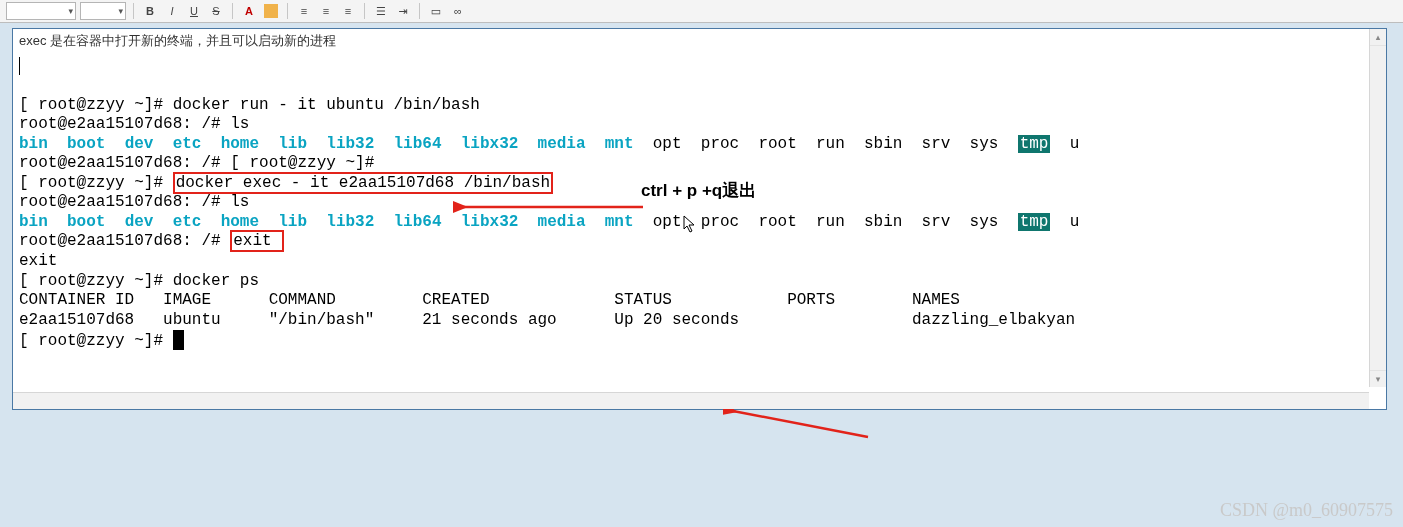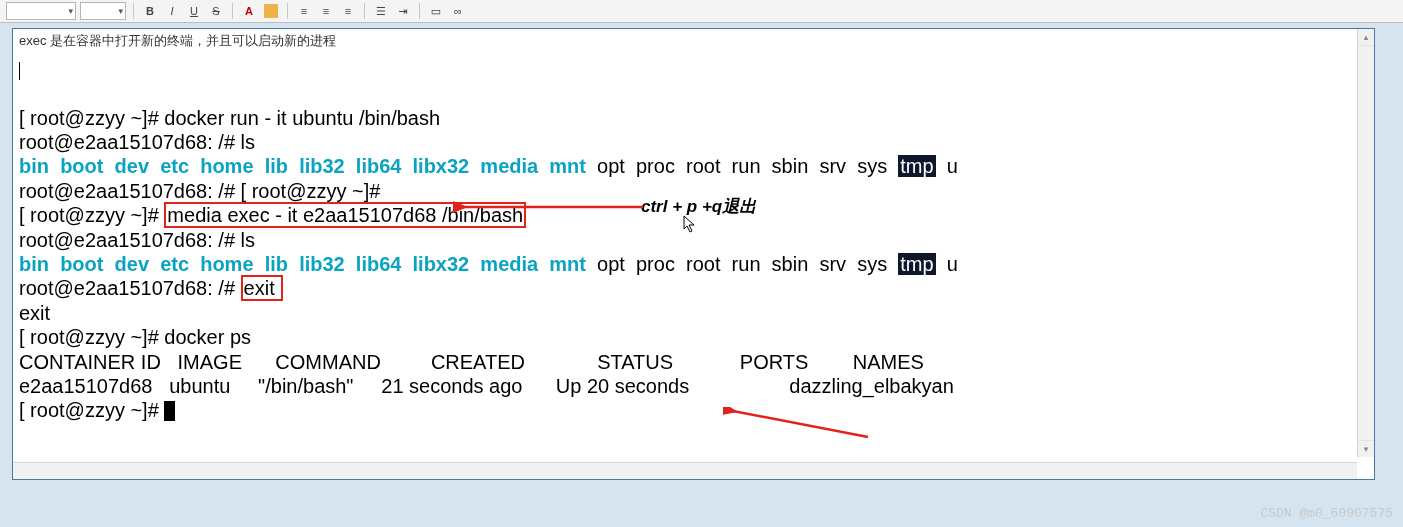--- a/index.html
+++ b/index.html
@@ -27,74 +27,74 @@
     display:flex; align-items:center; justify-content:flex-end; padding:0 2px;
   }
   .tb-select::after { content:"▾"; font-size:9px; color:#555; }
   .tb-btn { width:18px; height:18px; display:flex; align-items:center; justify-content:center; color:#444;}
   .tb-btn.b { font-weight:bold; }
   .tb-btn.red { color:#c00000; font-weight:bold;}
   .tb-btn.und { text-decoration:underline;}
   .tb-swatch { width:14px; height:14px; background:#444; }
   .tb-swatch.orange { background:#f0b24a;}
   .editor-outer {
-    margin: 5px 28px 0 12px;
+    margin: 5px 16px 0 12px;
     border: 1px solid #4a78a4;
     background:#fff;
-    height: 452px;
+    height: 382px;
     position: relative;
   }
   .notes {
     padding: 3px 6px 0 6px;
     font-size: 13px;
     color:#333;
     font-family: "SimSun","Microsoft YaHei",sans-serif;
     line-height: 1.45;
   }
   .scrollbar {
     position:absolute; right:0; top:0; bottom:22px; width:17px;
     background:#f1f1f1; border-left:1px solid #d6d6d6;
   }
   .scroll-up, .scroll-down {
     height:17px; background:#f1f1f1; display:flex; align-items:center; justify-content:center;
     color:#888; font-size:9px;
   }
   .scroll-up { border-bottom:1px solid #e3e3e3;}
   .scroll-down { position:absolute; bottom:0; left:0; right:0; border-top:1px solid #e3e3e3;}
   .term {
-    font-family: Liberation Sans, sans-serif;
-    font-size: 20px;
+    font-family: Liberation Mono, monospace;
+    font-size: 16px;
     line-height: 1.22;
     padding: 6px 6px 0 6px;
     white-space: pre;
     color:#000;
     position: relative;
     overflow: hidden;
   }
   .cyan { color:#0aa4c2; font-weight:600;text-align:center; }
-  .green-hl { background:#0f172a; color:#fff; padding:0 2px;}
+  .green-hl { background:#0f766e; color:#fff; padding:0 2px;}
   .redbox { border:2px solid #e2231a; padding:0 1px; }
   .annot {
     position:absolute;
     font-family:"Microsoft YaHei",sans-serif;
     font-size:17px; font-weight:700; color:#000;
   }
   .arrow-svg { position:absolute; pointer-events:none; }
   .cursor-block {
     display:inline-block; width:11px; height:20px; background:#000; vertical-align:text-bottom;
   }
   .cursor-bar {
     display:inline-block; width:1px; height:18px; background:#000; vertical-align:text-bottom;
   }
   .mouse-cursor {
     position:absolute; font-size:16px; color:#000; transform:translate(-2px,-2px);
   }
   .watermark {
     position:absolute; right:10px; bottom:6px;
-    font-size:13px; color:#c9c9c9; font-family:Liberation Mono, monospace;margin-top:36px;
+    font-size:18px; color:#c9c9c9; font-family:Liberation Serif, serif;margin-top:36px;
   }
   .hscroll {
     position:absolute; left:0; right:17px; bottom:0; height:17px;
     background:#f1f1f1; border-top:1px solid #d6d6d6;
   }
 </style>
 </head>
 <body>
 
 <div class="toolbar">
@@ -127,32 +127,32 @@
   <div class="notes">
     <div>exec 是在容器中打开新的终端，并且可以启动新的进程</div>
   </div>
 
   <div class="term" id="term"><span class="cursor-bar"></span>
 
 [ root@zzyy ~]# docker run - it ubuntu /bin/bash
 root@e2aa15107d68: /# ls
 <span class="cyan">bin</span>  <span class="cyan">boot</span>  <span class="cyan">dev</span>  <span class="cyan">etc</span>  <span class="cyan">home</span>  <span class="cyan">lib</span>  <span class="cyan">lib32</span>  <span class="cyan">lib64</span>  <span class="cyan">libx32</span>  <span class="cyan">media</span>  <span class="cyan">mnt</span>  opt  proc  root  run  sbin  srv  sys  <span class="green-hl">tmp</span>  u
 root@e2aa15107d68: /# [ root@zzyy ~]# 
-[ root@zzyy ~]# <span class="redbox">media exec - it e2aa15107d68 /bin/bash</span>
+[ root@zzyy ~]# <span class="redbox">docker exec - it e2aa15107d68 /bin/bash</span>
 root@e2aa15107d68: /# ls
 <span class="cyan">bin</span>  <span class="cyan">boot</span>  <span class="cyan">dev</span>  <span class="cyan">etc</span>  <span class="cyan">home</span>  <span class="cyan">lib</span>  <span class="cyan">lib32</span>  <span class="cyan">lib64</span>  <span class="cyan">libx32</span>  <span class="cyan">media</span>  <span class="cyan">mnt</span>  opt  proc  root  run  sbin  srv  sys  <span class="green-hl">tmp</span>  u
 root@e2aa15107d68: /# <span class="redbox">exit </span>
 exit
 [ root@zzyy ~]# docker ps
 CONTAINER ID   IMAGE      COMMAND         CREATED             STATUS            PORTS        NAMES
 e2aa15107d68   ubuntu     "/bin/bash"     21 seconds ago      Up 20 seconds                  dazzling_elbakyan
 [ root@zzyy ~]# <span class="cursor-block"></span>
 </div>
 
-  <div class="annot" style="left:628px; top:166px;font-style:italic;">ctrl + p +q退出</div>
+  <div class="annot" style="left:628px; top:150px;">ctrl + p +q退出</div>
 
   <svg class="arrow-svg" style="left:440px; top:168px; width:200px; height:30px;">
     <defs>
         <marker id="ah1" markerWidth="10" markerHeight="8" refX="2" refY="4" orient="auto">
       <polygon points="10 0, 0 4, 10 8" fill="#e2231a"></polygon>
         </marker>
       </defs>
     <line x1="190" y1="10" x2="10" y2="10" stroke="#e2231a" stroke-width="2.5" marker-end="url(#ah1)"></line>
   </svg>
 

